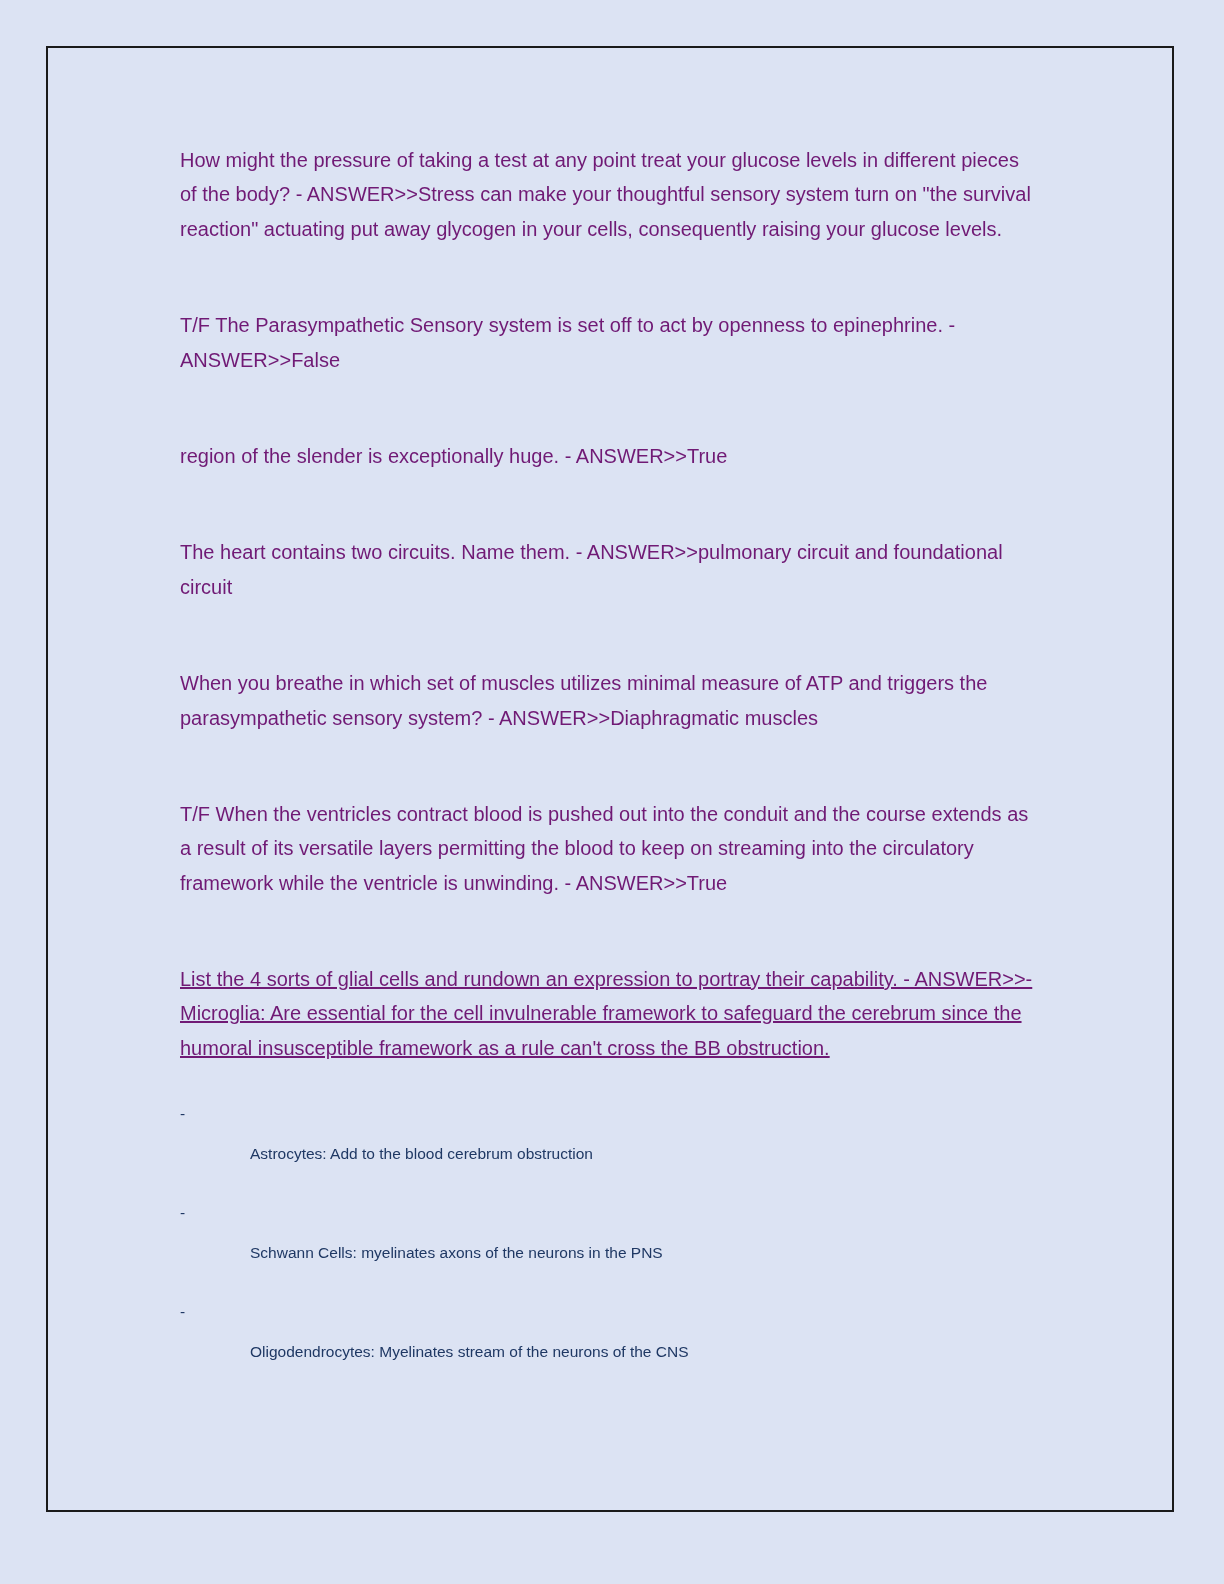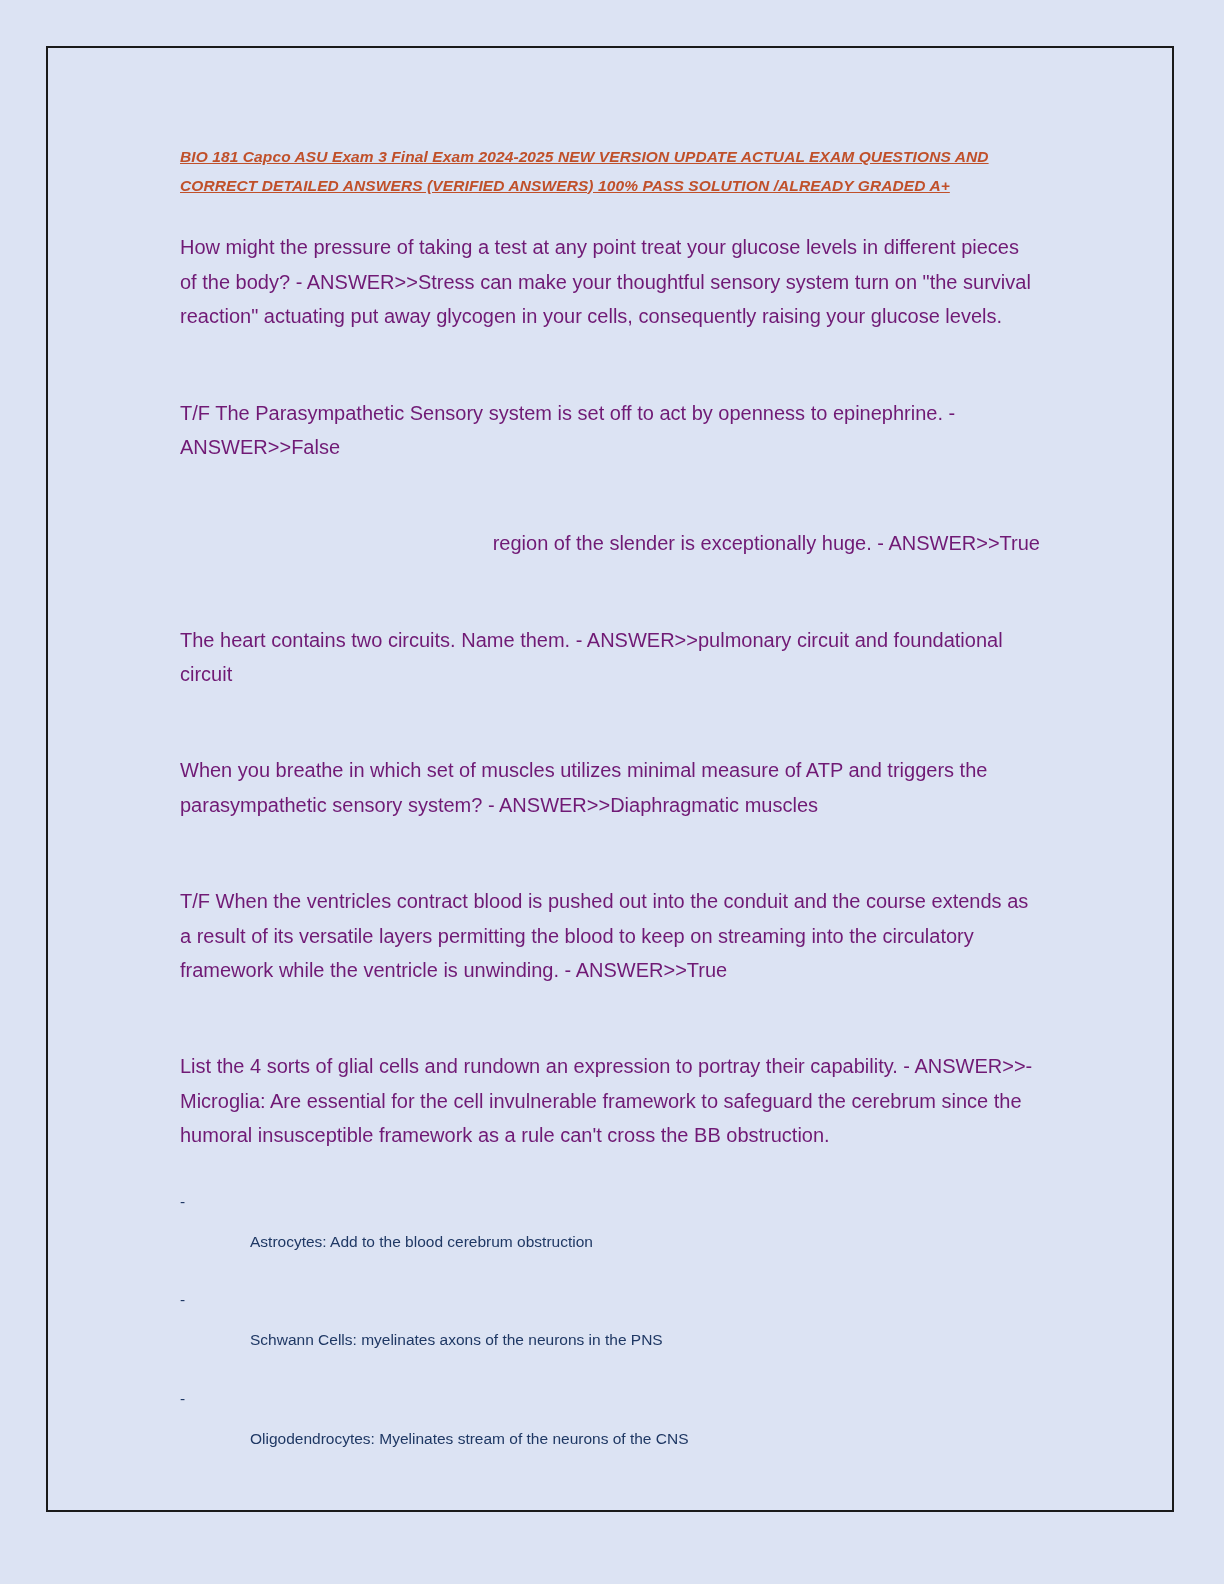--- a/index.html
+++ b/index.html
@@ -45,50 +45,49 @@
     line-height: 1.72;
     margin: 0 0 62px 0;
     width: 860px;
   }
   .qa.split-lines span.ln {
     display: block;
     margin-bottom: 28px;
   }
   .qa.split-lines span.ln:last-child {
     margin-bottom: 0;
-    text-align: right;
   }
   .bullet-row {
     color: #1f3864;
     font-size: 15.5px;
     line-height: 1.72;
     margin: 0 0 32px 0;
     display: flex;
   }
   .bullet-row .dash {
     width: 70px;
     flex: 0 0 70px;
     padding-left: 0px;
     box-sizing: border-box;
   }
   .bullet-row .btext {
     flex: 1;
     margin-top: 40px;
   }
   .list-intro {
     margin-bottom: 36px;
+    text-decoration: underline;
   }
 </style>
 </head>
 <body>
 
 <div class="page">
   <div class="content">
 
-    <p class="doc-title">BIO 181 Capco ASU Exam 3 Final Exam 2024-2025 NEW VERSION UPDATE ACTUAL EXAM QUESTIONS AND CORRECT DETAILED ANSWERS (VERIFIED ANSWERS) 100% PASS SOLUTION /ALREADY GRADED A+</p>
 
     <p class="qa">How might the pressure of taking a test at any point treat your glucose levels in different pieces of the body? - ANSWER&gt;&gt;Stress can make your thoughtful sensory system turn on "the survival reaction" actuating put away glycogen in your cells, consequently raising your glucose levels.</p>
 
     <p class="qa">T/F The Parasympathetic Sensory system is set off to act by openness to epinephrine. - ANSWER&gt;&gt;False</p>
 
     <p class="qa split-lines">
       <span class="ln">region of the slender is exceptionally huge. - ANSWER&gt;&gt;True</span>
     </p>
 
     <p class="qa">The heart contains two circuits. Name them. - ANSWER&gt;&gt;pulmonary circuit and foundational circuit</p>

